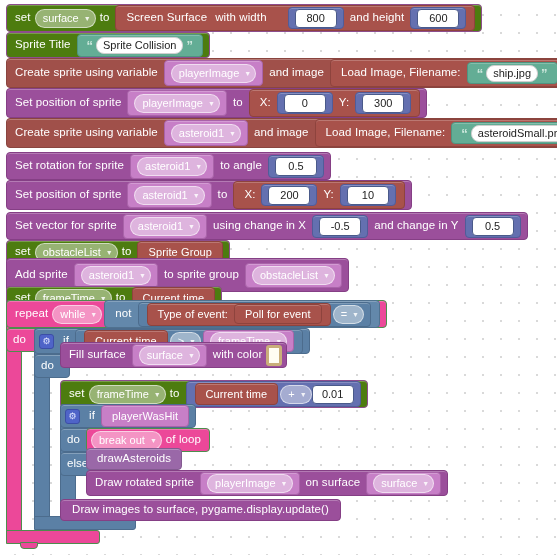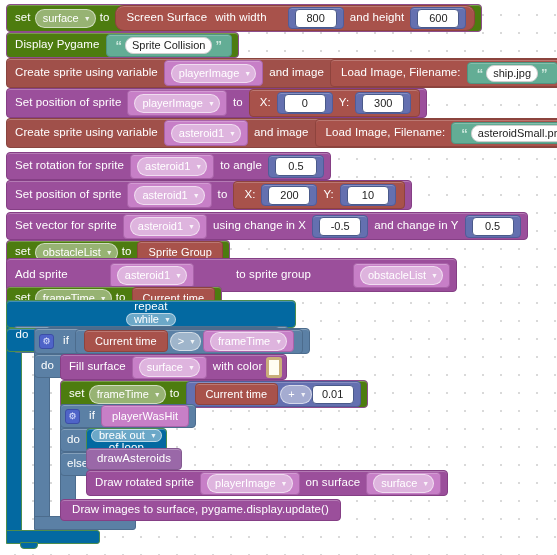--- a/index.html
+++ b/index.html
@@ -28,21 +28,21 @@
     box-shadow:inset 0 1px 0 rgba(255,255,255,.25);
   }
   .stmt{height:26px;}
   .lbl{color:#fff;font-size:11.5px;margin:0 4px;letter-spacing:.1px;}
   .lbl.small{font-size:11px;}
 
   
   .c-var{background:#4d7c0f;border:1px solid #8d4d8d;}      
   .c-sprite{background:#9b4f9b;border:1px solid #853f85;}
   .c-red{background:#a0504a;border:1px solid #8a453f;}       
-  .c-green{background:#0369a1;border:1px solid #4d8d4d;flex-direction:column;}     
+  .c-green{background:#ec4899;border:1px solid #4d8d4d;}     
   .c-blue{background:#5b80a5;border:1px solid #4c6c8d;}      
   .c-proc{background:#9a68a8;border:1px solid #835a90;}
   .dd{
     display:inline-flex;align-items:center;
     height:17px;padding:0 4px 0 7px;border-radius:10px;
     background:rgba(255,255,255,.42);
     border:1px solid rgba(255,255,255,.55);
     color:#fff;font-size:11px;
   }
   .dd .arrow{margin-left:5px;font-size:7px;opacity:.85;}
@@ -91,35 +91,35 @@
 
 <div class="ws">
 
   <div class="blk stmt c-var" style="left:6px;top:4px;height:28px;padding:0 4px;">
     <span class="lbl">set</span>
     <span class="dd">
       <span>surface</span>
       <span class="arrow">▼</span>
     </span>
     <span class="lbl">to</span>
-    <span class="inl v-red" style="height:24px;border-radius:9px;">
+    <span class="inl v-red" style="height:24px;">
       <span class="lbl">Screen Surface</span>
       <span class="lbl">with width</span>
       <span class="inl v-math" style="height:20px;margin-left:17px;">
         <span class="num">800</span>
       </span>
       <span class="lbl">and height</span>
       <span class="inl v-math" style="height:20px;">
         <span class="num">600</span>
       </span>
     </span>
   </div>
 
   <div class="blk stmt c-var" style="left:6px;top:32px;height:26px;padding:0 4px;">
-    <span class="lbl">Display Pygame</span>
+    <span class="lbl">Sprite Title</span>
     <span class="inl v-text">
       <span class="quote">“</span>
       <span class="txtfield">Sprite Collision</span>
       <span class="quote">”</span>
     </span>
   </div>
 
   <div class="blk stmt c-red" style="left:6px;top:58px;height:30px;padding:0 4px;">
     <span class="lbl">Create sprite using variable</span>
     <span class="inl v-var" style="height:24px;">
@@ -237,21 +237,21 @@
     <span class="dd">
       <span>obstacleList</span>
       <span class="arrow">▼</span>
     </span>
     <span class="lbl">to</span>
     <span class="inl v-red" style="height:20px;">
       <span class="lbl small">Sprite Group</span>
     </span>
   </div>
 
-  <div class="blk stmt c-sprite" style="left:6px;top:258px;height:28px;padding:16px 4px;gap:36px;">
+  <div class="blk stmt c-sprite" style="left:6px;top:258px;height:28px;padding:16px 4px;">
     <span class="lbl">Add sprite</span>
     <span class="inl v-var" style="height:23px;">
       <span class="dd">
         <span>asteroid1</span>
         <span class="arrow">▼</span>
       </span>
     </span>
     <span class="lbl">to sprite group</span>
     <span class="inl v-var" style="height:23px;">
       <span class="dd">
@@ -322,21 +322,21 @@
           <span>frameTime</span>
           <span class="arrow">▼</span>
         </span>
       </span>
     </span>
   </div>
   <div class="blk c-blue" style="left:34px;top:354px;height:24px;width:36px;padding:0 4px;">
     <span class="dobox">do</span>
   </div>
 
-  <div class="blk stmt c-sprite" style="left:60px;top:354px;height:26px;padding:0 4px;">
+  <div class="blk stmt c-sprite" style="left:60px;top:342px;height:26px;padding:0 4px;">
     <span class="lbl">Fill surface</span>
     <span class="inl v-var" style="height:21px;">
       <span class="dd">
         <span>surface</span>
         <span class="arrow">▼</span>
       </span>
     </span>
     <span class="lbl">with color</span>
     <span class="colorwell" style="background: rgb(255, 253, 243);"></span>
   </div>

